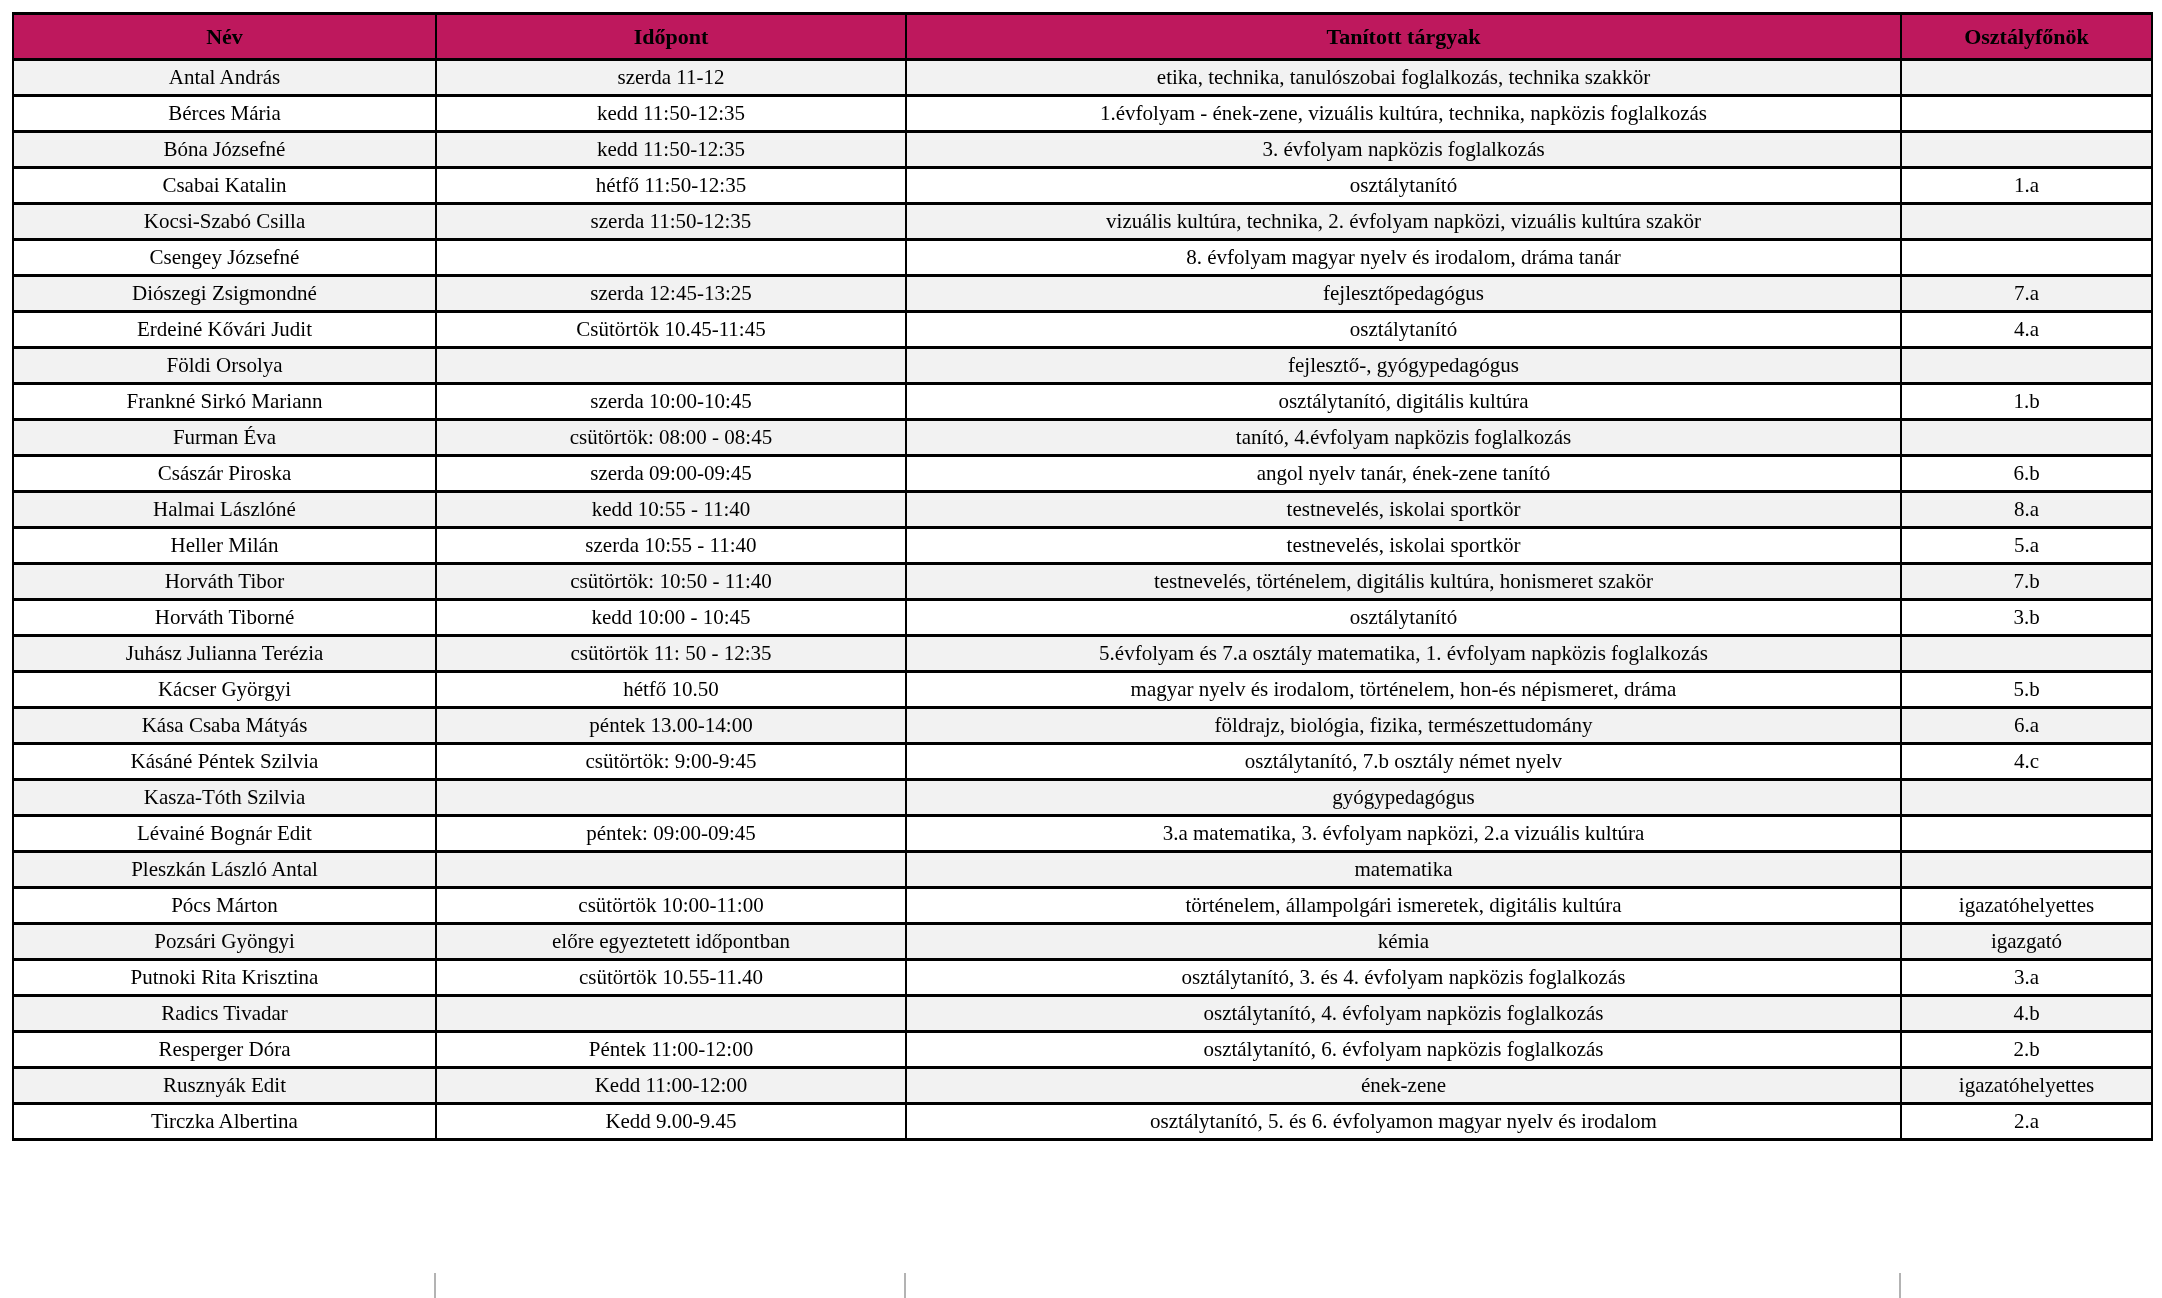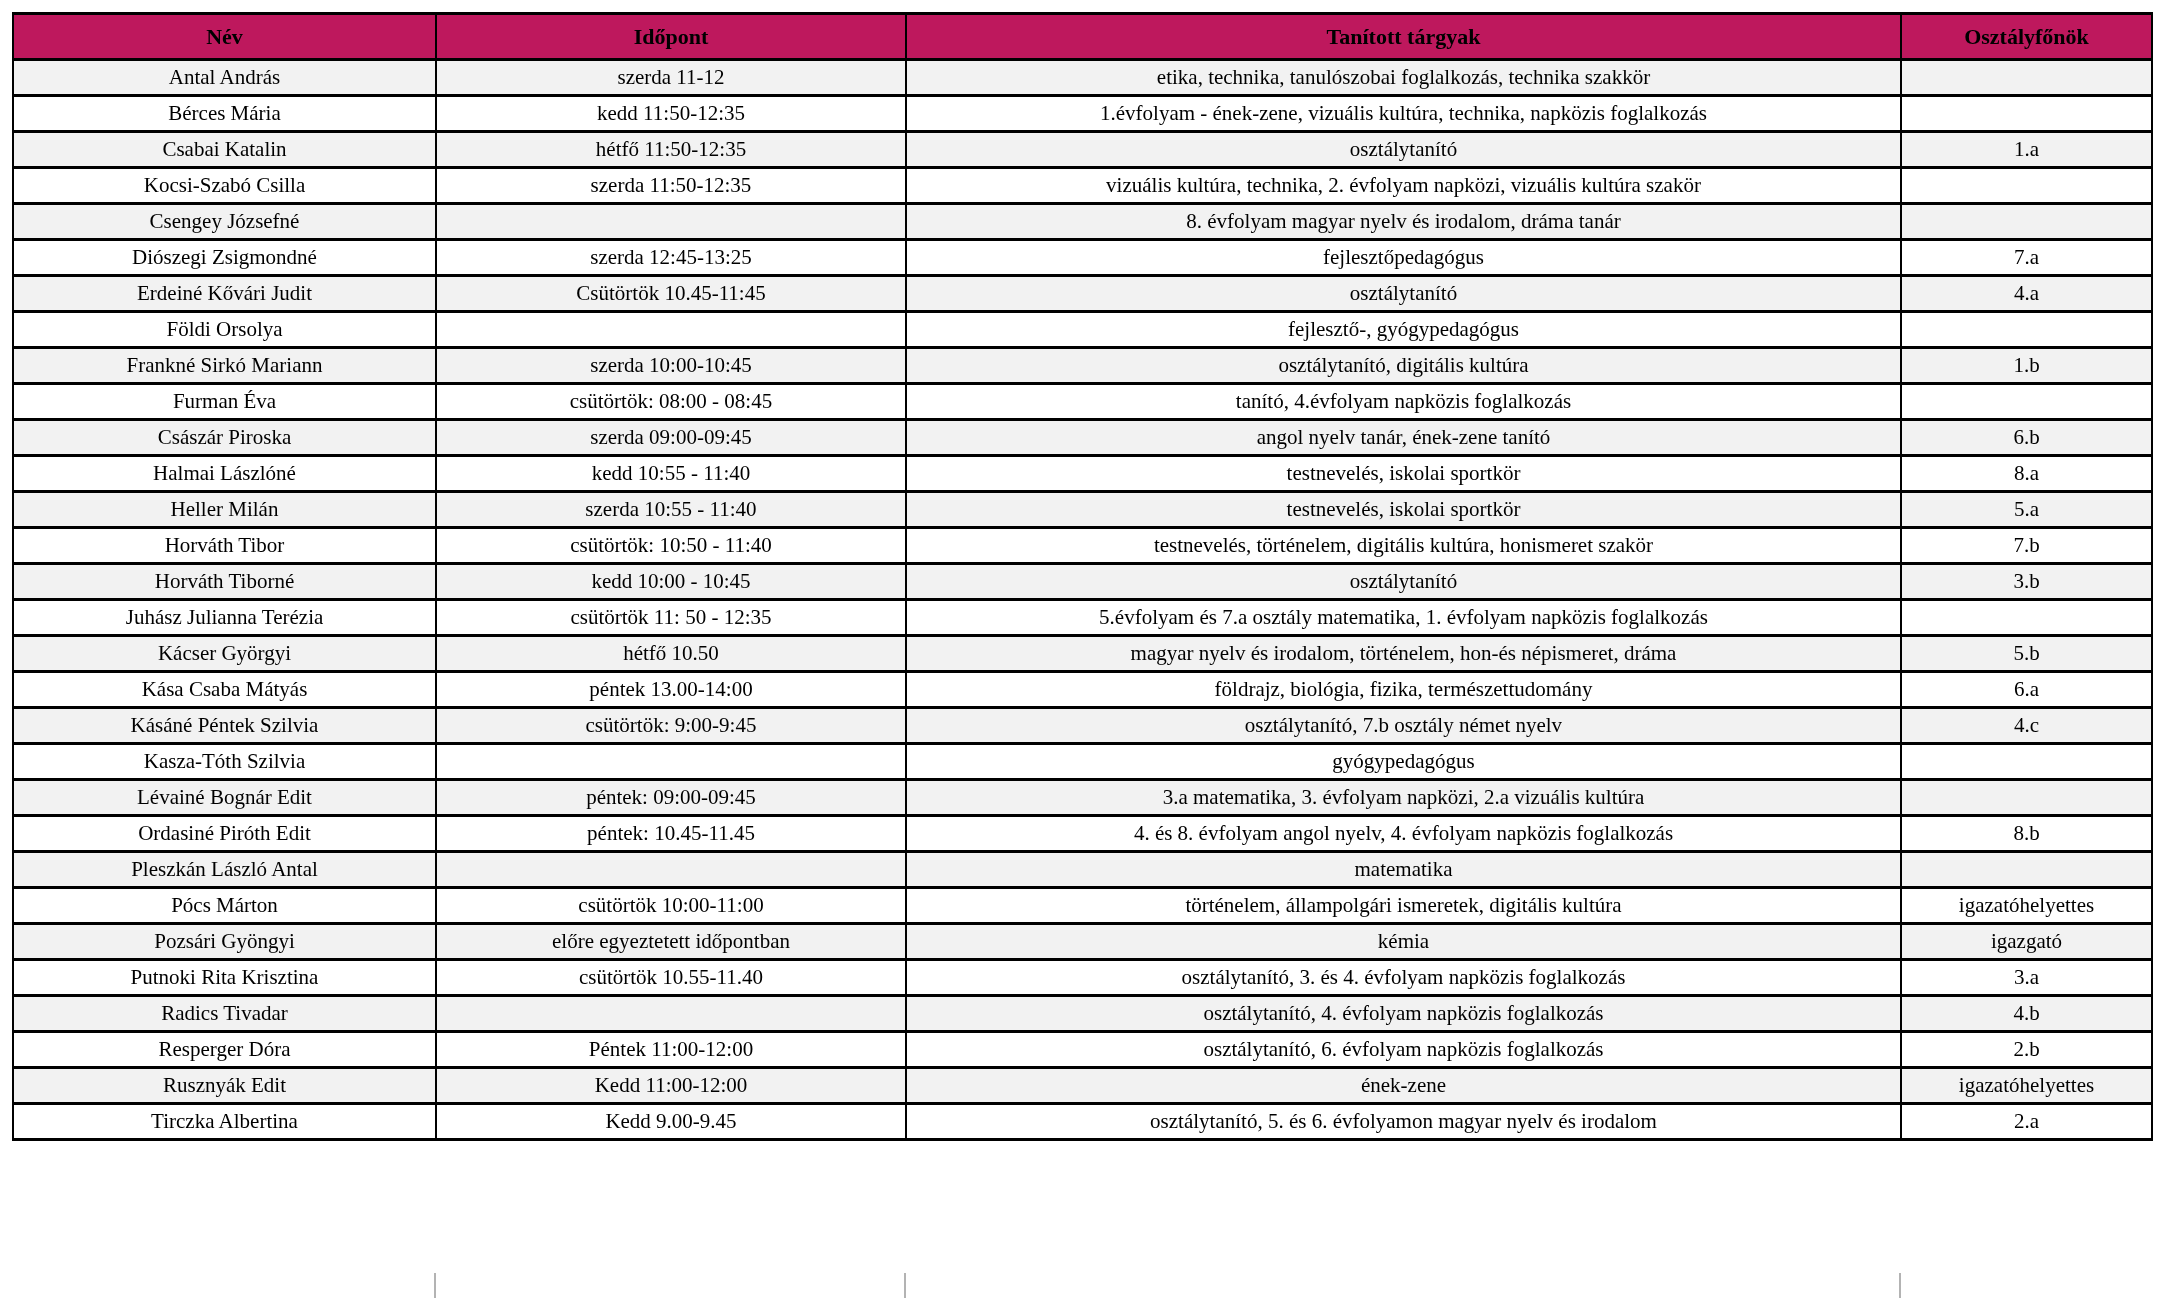--- a/index.html
+++ b/index.html
@@ -103,20 +103,26 @@
     <td></td>
   </tr>
 
   <tr>
     <td>Bérces Mária</td>
     <td>kedd 11:50-12:35</td>
     <td>1.évfolyam - ének-zene, vizuális kultúra, technika, napközis foglalkozás</td>
     <td></td>
   </tr>
 
+  <tr>
+    <td>Bóna Józsefné</td>
+    <td>kedd 11:50-12:35</td>
+    <td>3. évfolyam napközis foglalkozás</td>
+    <td></td>
+  </tr>
 
   <tr>
     <td>Csabai Katalin</td>
     <td>hétfő 11:50-12:35</td>
     <td>osztálytanító</td>
     <td>1.a</td>
   </tr>
 
   <tr>
     <td>Kocsi-Szabó Csilla</td>
@@ -237,26 +243,20 @@
     <td></td>
   </tr>
 
   <tr>
     <td>Lévainé Bognár Edit</td>
     <td>péntek: 09:00-09:45</td>
     <td>3.a matematika, 3. évfolyam napközi, 2.a vizuális kultúra</td>
     <td></td>
   </tr>
 
-  <tr>
-    <td>Ordasiné Piróth Edit</td>
-    <td>péntek: 10.45-11.45</td>
-    <td>4. és 8. évfolyam angol nyelv, 4. évfolyam napközis foglalkozás</td>
-    <td>8.b</td>
-  </tr>
 
   <tr>
     <td>Pleszkán László Antal</td>
     <td></td>
     <td>matematika</td>
     <td></td>
   </tr>
 
   <tr>
     <td>Pócs Márton</td>

